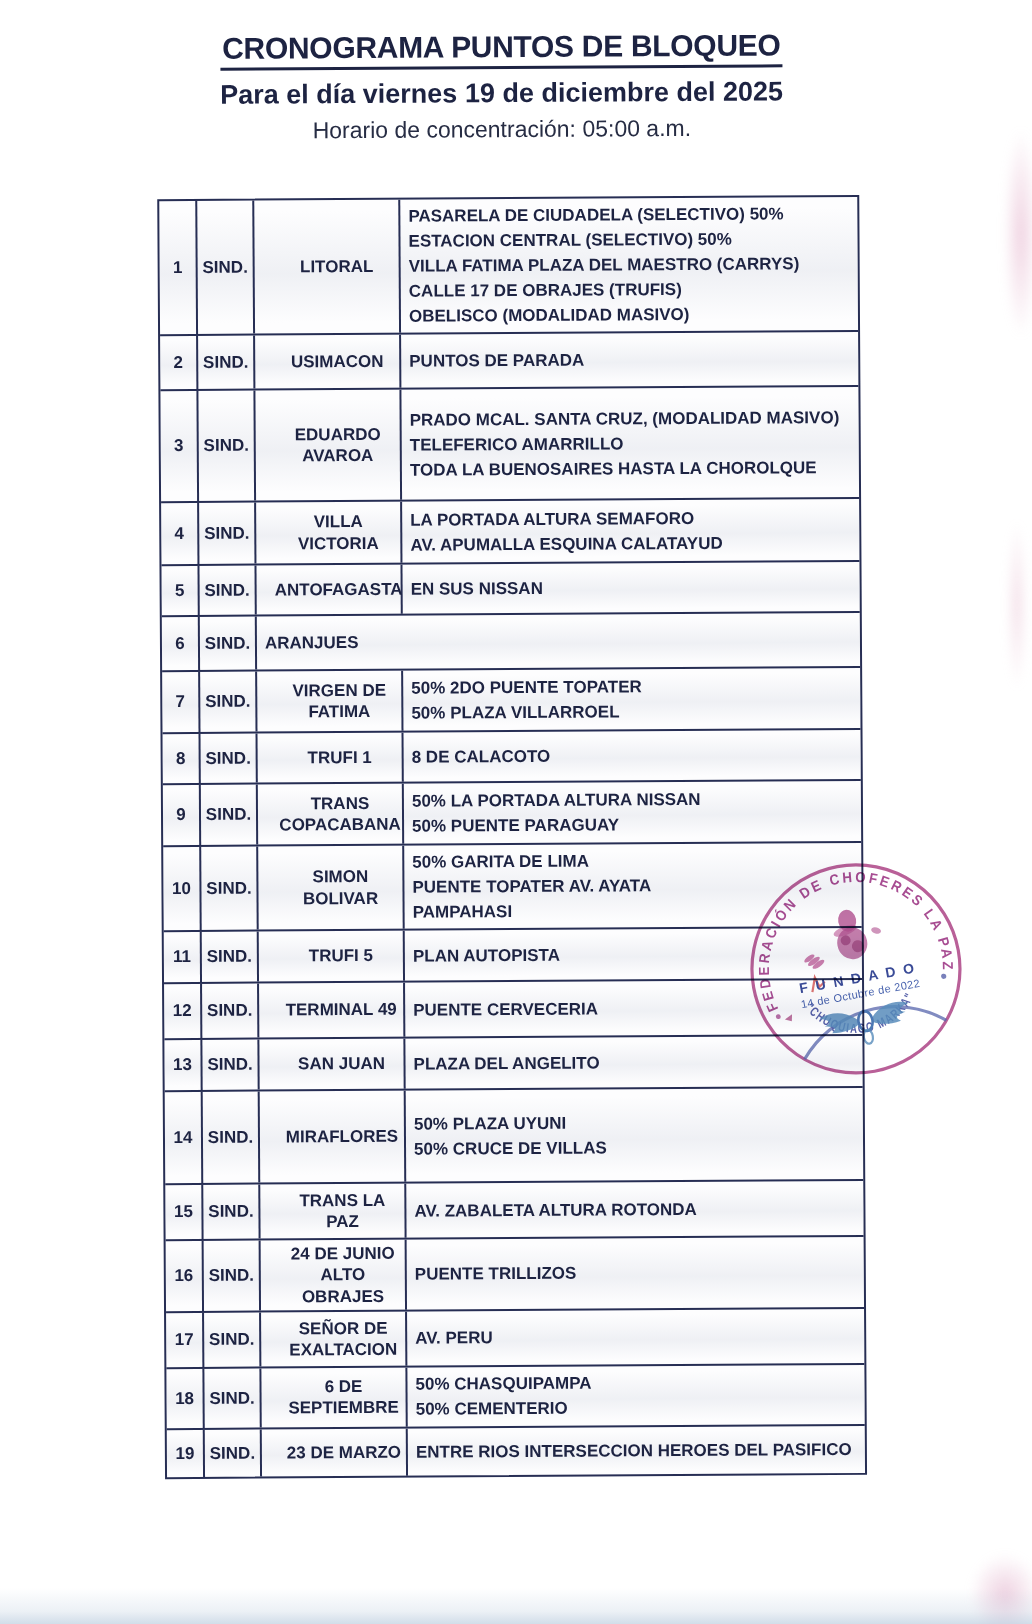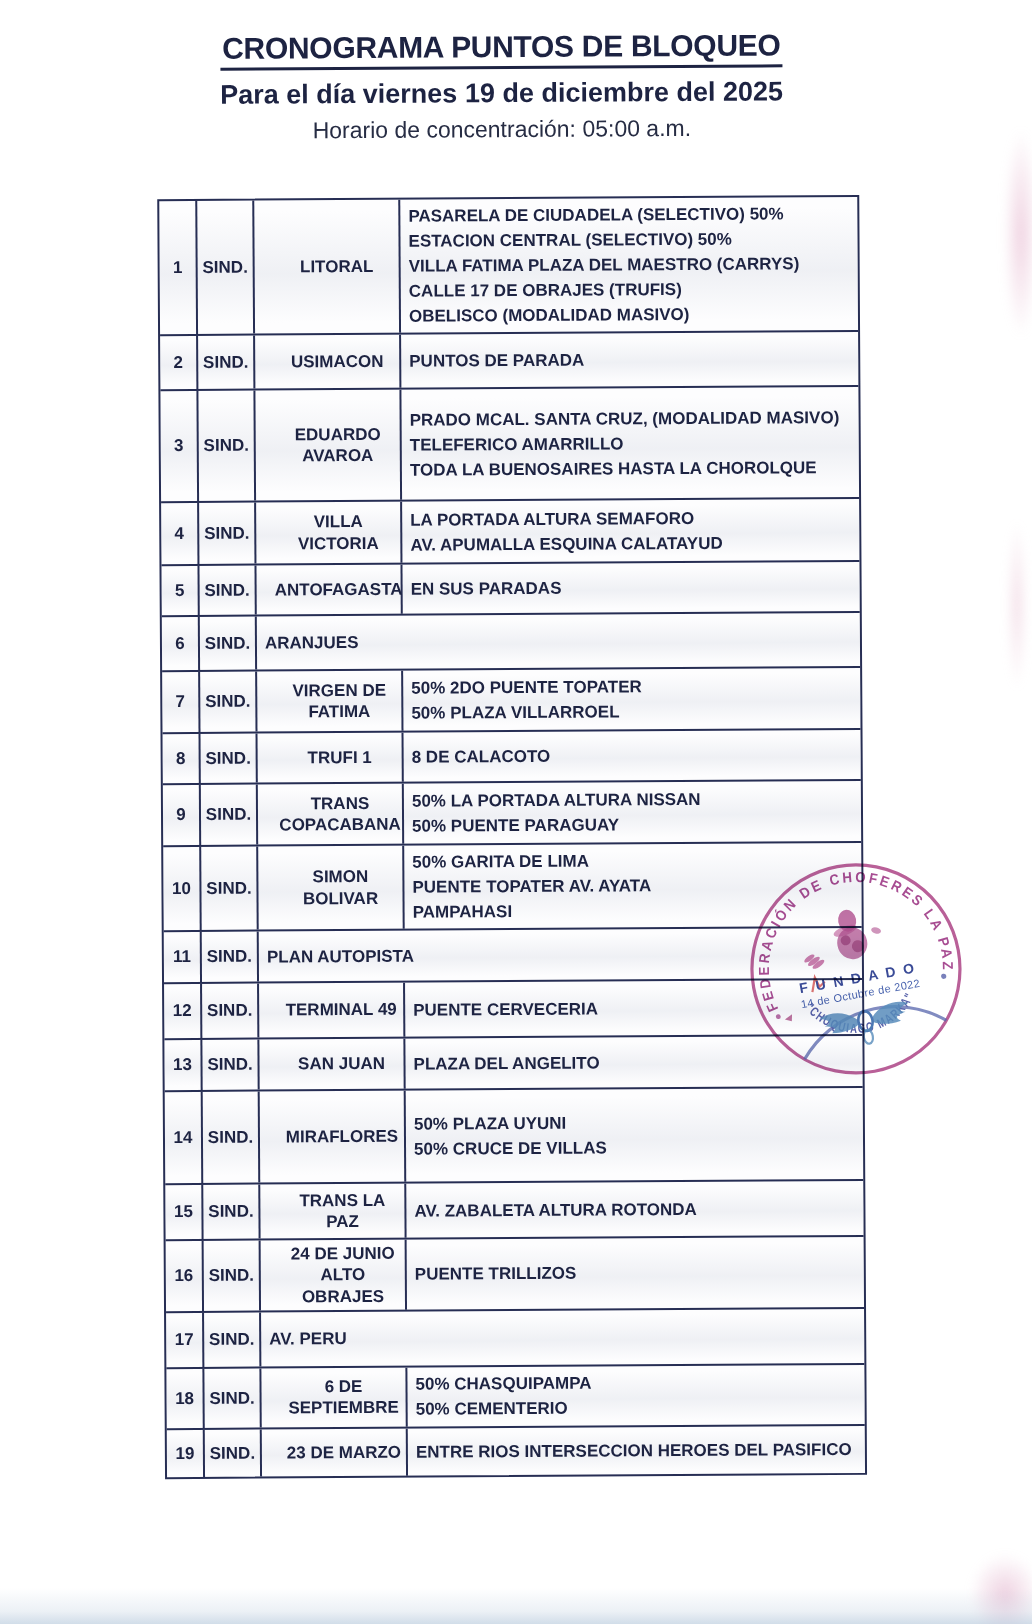--- a/index.html
+++ b/index.html
@@ -138,21 +138,21 @@
             <div class="pt">LA PORTADA ALTURA SEMAFORO</div>
             <div class="pt">AV. APUMALLA ESQUINA CALATAYUD</div>
           </div>
     </div>
 
     <div class="row">
       <div class="cell c-num">5</div>
       <div class="cell c-sind">SIND.</div>
       <div class="cell c-name">ANTOFAGASTA</div>
       <div class="cell c-pts">
-            <div class="pt">EN SUS PARADAS</div>
+            <div class="pt">EN SUS NISSAN</div>
           </div>
     </div>
 
     <div class="row">
       <div class="cell c-num">6</div>
       <div class="cell c-sind">SIND.</div>
       <div class="cell c-pts">
             <div class="pt">ARANJUES</div>
           </div>
     </div>
@@ -196,20 +196,21 @@
       <div class="cell c-pts">
             <div class="pt">50% GARITA DE LIMA</div>
             <div class="pt">PUENTE TOPATER AV. AYATA</div>
             <div class="pt">PAMPAHASI</div>
           </div>
     </div>
 
     <div class="row">
       <div class="cell c-num">11</div>
       <div class="cell c-sind">SIND.</div>
+      <div class="cell c-name">TRUFI 5</div>
       <div class="cell c-pts">
             <div class="pt">PLAN AUTOPISTA</div>
           </div>
     </div>
 
     <div class="row">
       <div class="cell c-num">12</div>
       <div class="cell c-sind">SIND.</div>
       <div class="cell c-name">TERMINAL 49</div>
       <div class="cell c-pts">
@@ -251,20 +252,22 @@
       <div class="cell c-name">24 DE JUNIO
 ALTO OBRAJES</div>
       <div class="cell c-pts">
             <div class="pt">PUENTE TRILLIZOS</div>
           </div>
     </div>
 
     <div class="row">
       <div class="cell c-num">17</div>
       <div class="cell c-sind">SIND.</div>
+      <div class="cell c-name">SEÑOR DE
+EXALTACION</div>
       <div class="cell c-pts">
             <div class="pt">AV. PERU</div>
           </div>
     </div>
 
     <div class="row">
       <div class="cell c-num">18</div>
       <div class="cell c-sind">SIND.</div>
       <div class="cell c-name">6 DE
 SEPTIEMBRE</div>

